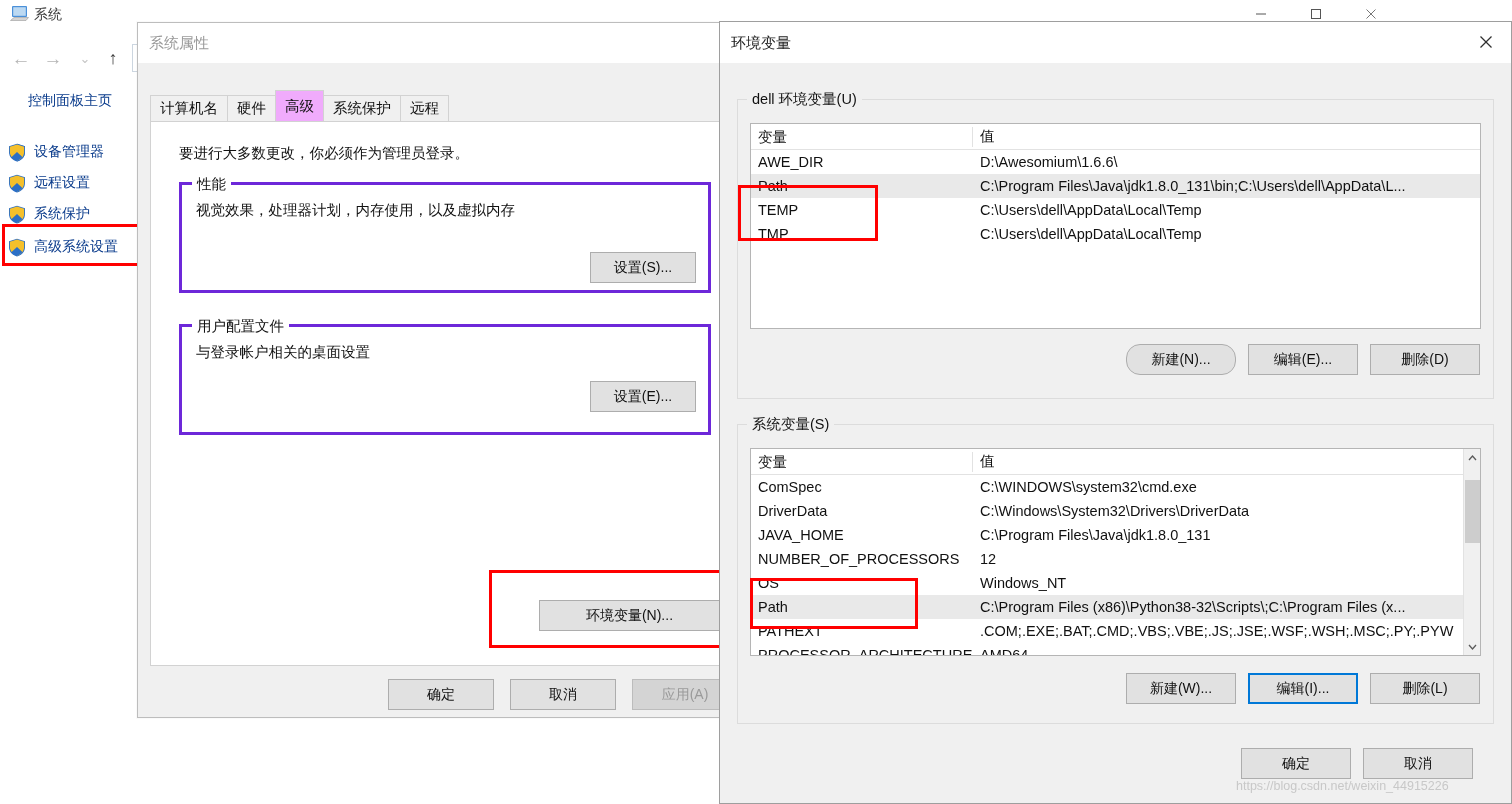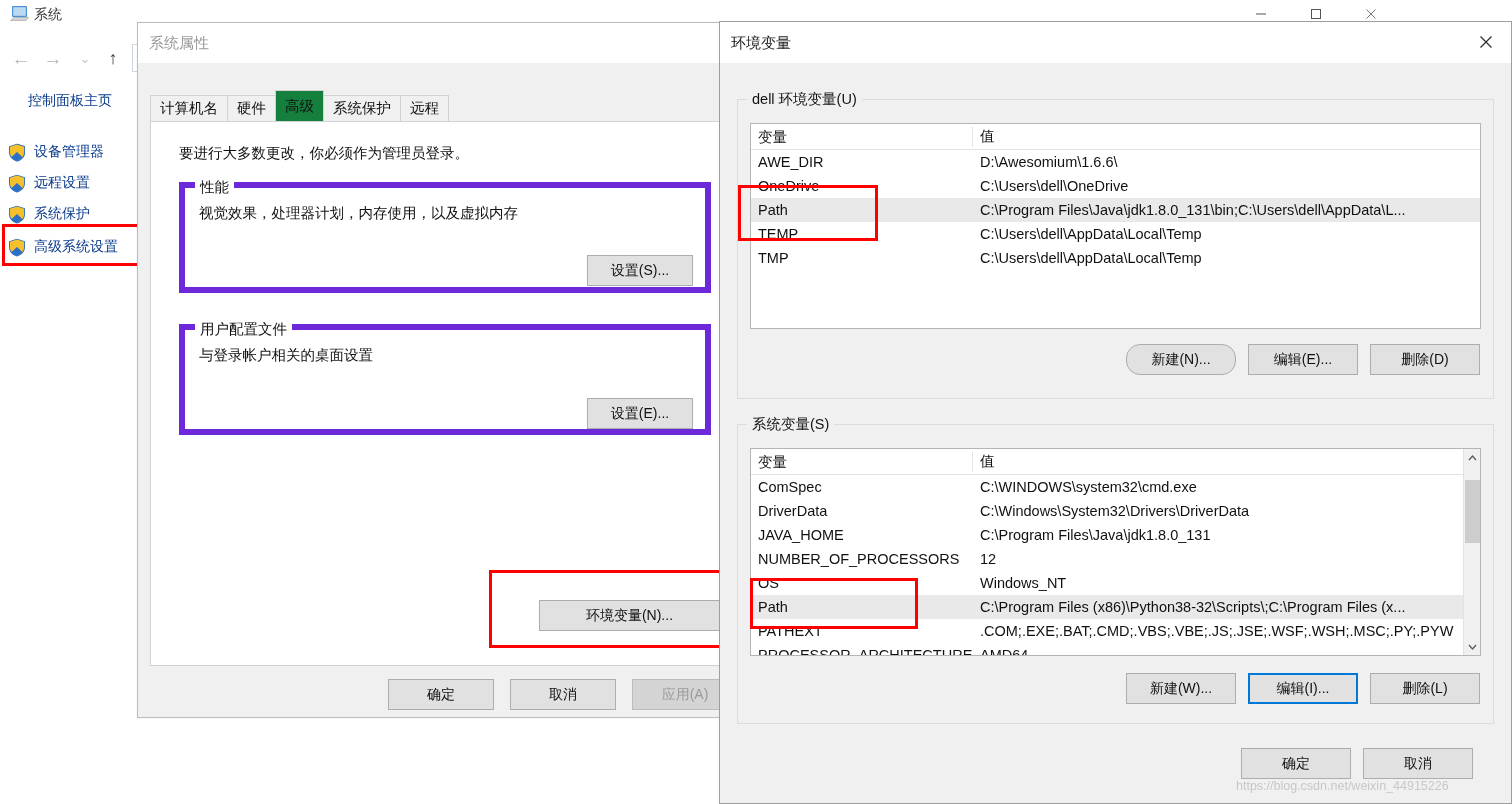--- a/index.html
+++ b/index.html
@@ -106,33 +106,33 @@
   .tabs {
     position: absolute; top: 28px; left: 12px; height: 30px;
     display: flex; align-items: flex-end;
   }
   .tab {
     height: 26px; padding: 0 9px; font-size: 14.5px; color: #111;
     background: #f0f0f0; border: 1px solid #d2d2d2; border-bottom: none;
     display: flex; align-items: center; margin-right: -1px;
   }
   .tab.active {
-    height: 31px; background: #15803d; border-color: #d2d2d2;
+    height: 31px; background: #f0abfc; border-color: #d2d2d2;
     position: relative; z-index: 3;
   }
   .tab-pane {
     position: absolute; top: 58px; left: 12px; width: 588px; height: 545px;
     background: #ffffff; border: 1px solid #d2d2d2;
   }
   .pane-note {
     position: absolute; top: 22px; left: 28px; font-size: 14.5px; color: #111;
   }
   .group {
     position: absolute; left: 28px; width: 532px;
-    border: 6px solid #6d28d9;
+    border: 3px solid #6d28d9;
   }
   .group-legend {
     position: absolute; top: -10px; left: 10px; padding: 0 5px;
     background: #ffffff; font-size: 14.5px; color: #111;
   }
   .group-desc {
     position: absolute; top: 16px; left: 14px; font-size: 14.5px; color: #111;
   }
   .btn {
     font-family: "Liberation Sans", "DejaVu Sans", sans-serif;
@@ -344,21 +344,21 @@
 
         <div class="group" style="top:60px; height:111px;">
           <span class="group-legend">性能</span>
           <span class="group-desc">视觉效果，处理器计划，内存使用，以及虚拟内存</span>
           <div class="btn btn-in-group" style="top:67px;">设置(S)...</div>
         </div>
 
         <div class="group" style="top:202px; height:111px;">
           <span class="group-legend">用户配置文件</span>
           <span class="group-desc">与登录帐户相关的桌面设置</span>
-          <div class="btn btn-in-group" style="top:68px;">设置(E)...</div>
+          <div class="btn btn-in-group" style="top:54px;">设置(E)...</div>
         </div>
 
 
         <div class="btn" style="position:absolute; top:478px; left:388px; width:181px;">环境变量(N)...</div>
       </div>
 
       <div class="sp-footer-btns">
         <div class="btn" style="left:250px;">确定</div>
         <div class="btn" style="left:372px;">取消</div>
         <div class="btn disabled" style="left:494px;">应用(A)</div>
@@ -383,24 +383,20 @@
       <span class="env-group-legend">dell 环境变量(U)</span>
 
       <div class="lv" style="top:23px; left:12px; width:731px; height:206px;">
         <div class="lv-head">
           <div class="c1">变量</div>
           <div class="c2">值</div>
         </div>
         <div class="lv-row">
           <div class="c1">AWE_DIR</div>
           <div class="c2">D:\Awesomium\1.6.6\</div>
-        </div>
-        <div class="lv-row">
-          <div class="c1">OneDrive</div>
-          <div class="c2">C:\Users\dell\OneDrive</div>
         </div>
         <div class="lv-row sel">
           <div class="c1">Path</div>
           <div class="c2">C:\Program Files\Java\jdk1.8.0_131\bin;C:\Users\dell\AppData\L...</div>
         </div>
         <div class="lv-row">
           <div class="c1">TEMP</div>
           <div class="c2">C:\Users\dell\AppData\Local\Temp</div>
         </div>
         <div class="lv-row">

